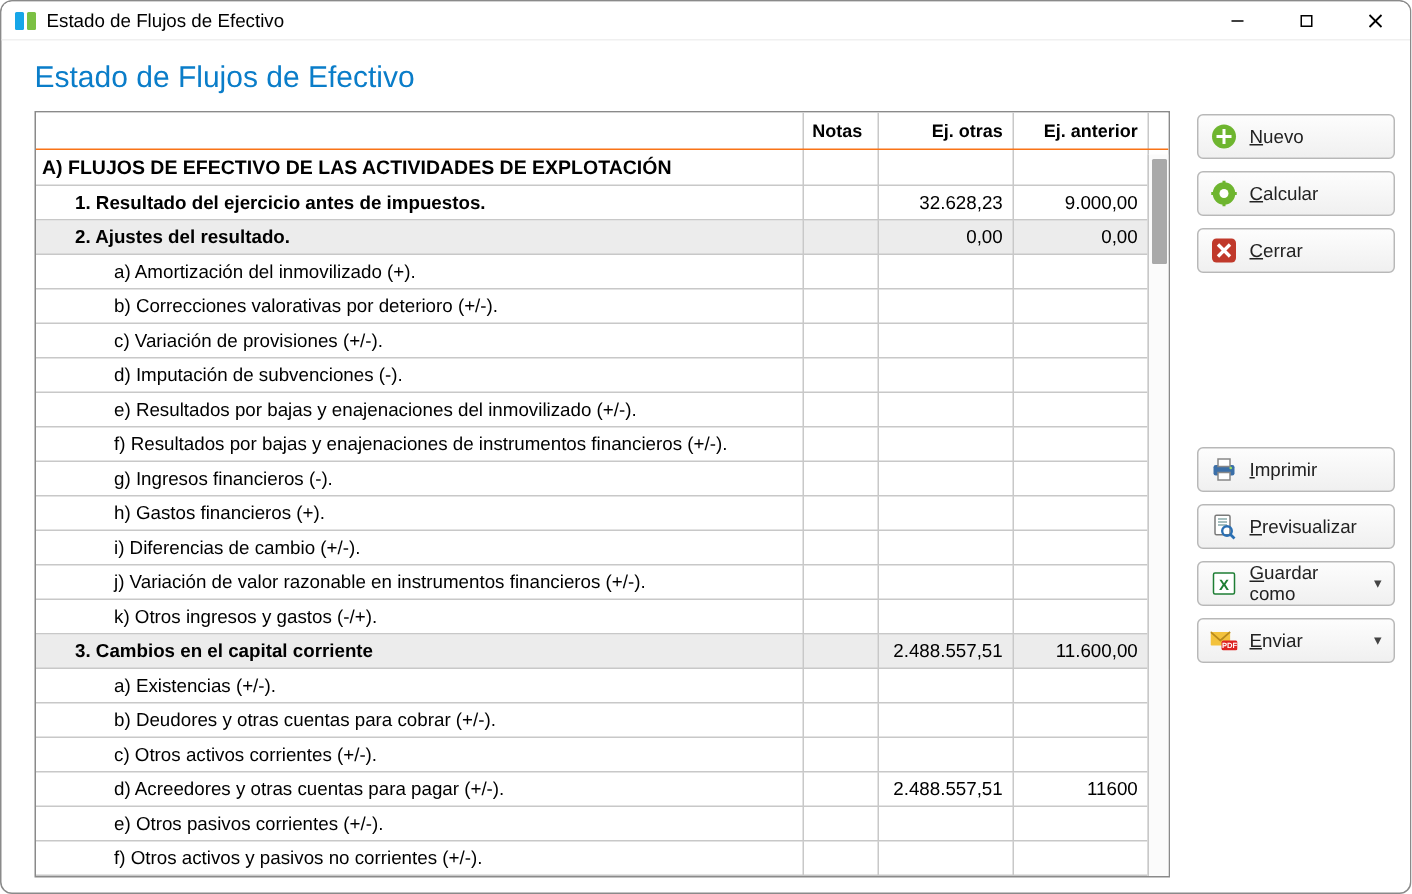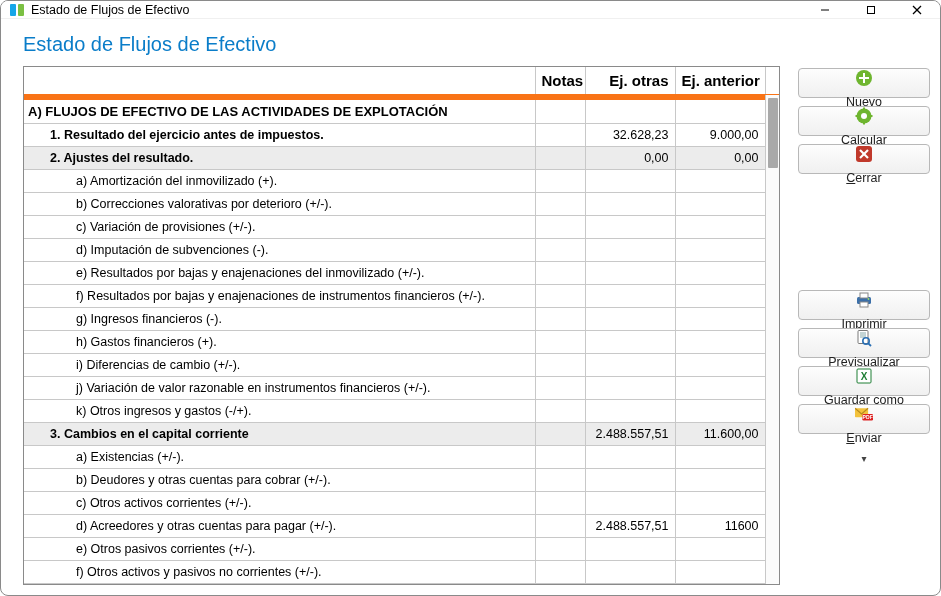--- a/index.html
+++ b/index.html
@@ -18,40 +18,40 @@
 
   .content-row { flex:1; display:flex; padding:0 10px 0 22px; gap:18px; min-height:0;}
   .table-wrap { flex:1; border:1px solid #8a8a8a; position:relative; overflow:hidden; }
   table { border-collapse:collapse; width:100%; table-layout:fixed; }
   col.c-desc { }
   col.c-notas { width:50px; }
   col.c-act { width:90px; }
   col.c-ant { width:90px; }
   col.c-scroll { width:14px;}
 
-  thead td { background:#fff; border-bottom:6px solid #f97316; border-right:1px solid #c8c8c8; font-weight:700; font-size:15px; padding:5px 6px; white-space:nowrap;}
+  thead td { background:#fff; border-bottom:1px solid #f97316; border-right:1px solid #c8c8c8; font-weight:700; font-size:12px; padding:5px 6px; white-space:nowrap;}
   thead td.num { text-align:right; }
   thead td.scrollhead { border-right:none; background:#fff;}
 
   tbody td { border-right:1px solid #c8c8c8; border-bottom:1px solid #c8c8c8; padding:4px 6px; font-size:12.5px; height:22px; vertical-align:middle; }
   tbody td.num { text-align:right; }
   tbody td.scrollcell { border-right:none; border-bottom:none; background:#fbfbfb; padding:0;}
   tbody tr.sec td.desc { font-weight:700; font-size:13px; padding-left:4px;margin-left:15px;}
   tbody tr.sec td { background:#fff;}
   tbody tr.lvl1 td.desc { font-weight:700; padding-left:26px; }
   tbody tr.lvl1.shade td { background:#ececec; }
   tbody tr.lvl2 td.desc { padding-left:52px; }
   tbody tr td.desc { white-space:nowrap; overflow:hidden;}
 
   .scroll-corner { position:absolute; right:0; top:28px; bottom:0; width:14px; background:#fbfbfb; border-left:1px solid #c8c8c8;}
   .scroll-thumb { position:absolute; left:2px; width:10px; top:3px; height:70px; background:#a9a9a9; border-radius:1px;}
 
   .sidebar { width:132px; display:flex; flex-direction:column; gap:8px; padding-top:2px;}
   .side-spacer { height:100px;}
-  .btn { height:30px; border:1px solid #b8b8b8; border-radius:4px; background:linear-gradient(#fdfdfd,#f0f0f0); display:flex; align-items:center; padding:0 8px; gap:8px; font-size:12.5px; color:#222; cursor:default; position:relative;flex-direction:column;}
+  .btn { height:30px; border:1px solid #b8b8b8; border-radius:4px; background:linear-gradient(#fdfdfd,#f0f0f0); display:flex; align-items:center; padding:0 8px; gap:8px; font-size:12.5px; color:#222; cursor:default; position:relative;}
   .btn .lbl { flex:1; text-align:left; }
   .btn .caret { font-size:10px; color:#444;}
   .btn u { text-decoration:underline;}
   .ic { width:18px; height:18px; display:flex; align-items:center; justify-content:center;}
   .ic svg { display:block;}
 </style>
 </head>
 <body>
 
 <div class="window">

